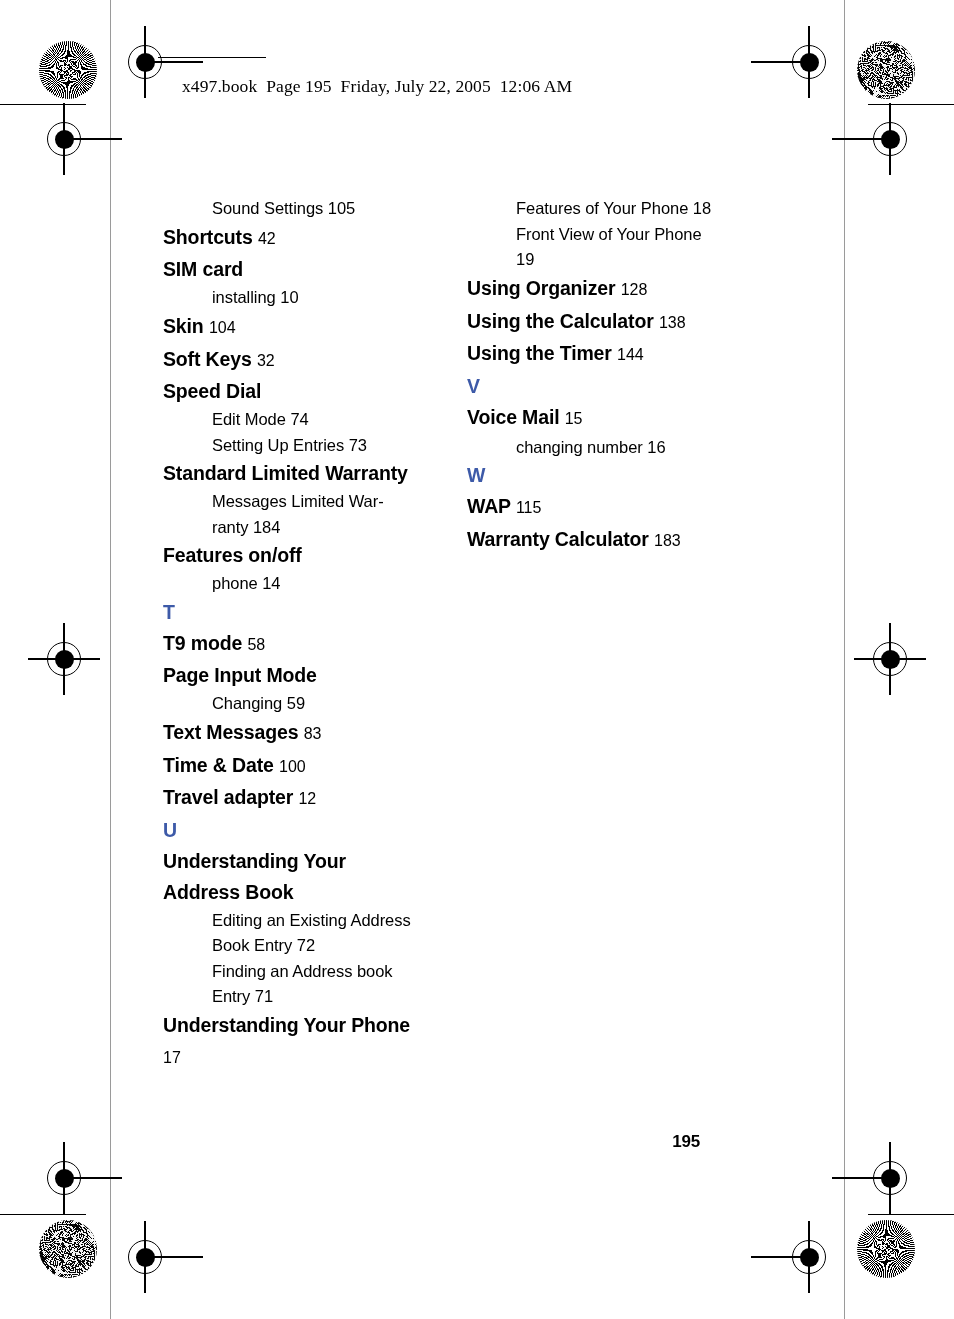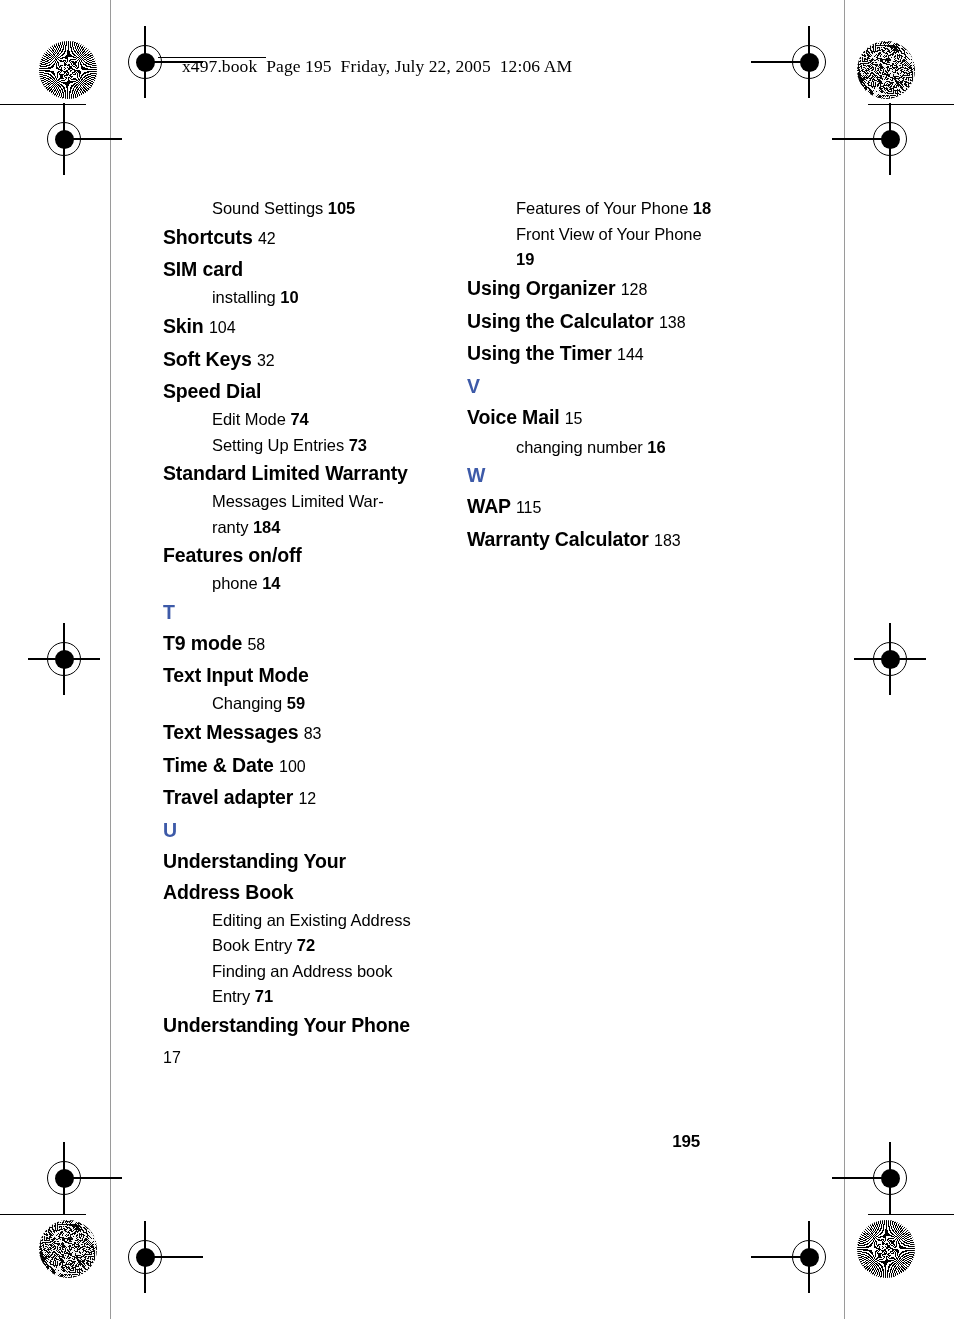--- a/index.html
+++ b/index.html
@@ -82,21 +82,21 @@
   .guide {
     position: absolute;
     width: 1px;
     background: #9a9a9a;
   }
 
   
   .runhead {
     position: absolute;
     left: 182px;
-    top: 56px;
+    top: 76px;
     font-family: "Liberation Serif", serif;
     font-size: 17.5px;
     letter-spacing: 0.1px;
     white-space: pre;
     color: #000;
   }
   .runhead-rule {
     position: absolute;
     left: 158px;
     top: 57px;
@@ -134,21 +134,21 @@
   }
 
   .sub {
     font-size: 16.5px;
     font-weight: normal;
     line-height: 25.6px;
     letter-spacing: -0.05px;
     margin: 0;
     padding-left: 49px;
   }
-  .sub .pg { font-weight: bold; }
+  .sub .pg { font-weight: normal; }
 
   .letter {
     font-size: 19.5px;
     font-weight: bold;
     line-height: 30.8px;
     margin: 0;
     color: #3d5aa8;
   }
 
   .folio {
@@ -257,21 +257,21 @@
       <div class="entry"><span>Soft Keys</span> <span class="pg">32</span></div>
       <div class="entry"><span>Speed Dial</span></div>
       <div class="sub"><span>Edit Mode</span> <span class="pg">74</span></div>
       <div class="sub"><span>Setting Up Entries</span> <span class="pg">73</span></div>
       <div class="entry"><span>Standard Limited Warranty</span></div>
       <div class="sub"><span>Messages Limited War-ranty</span> <span class="pg">184</span></div>
       <div class="entry"><span>Features on/off</span></div>
       <div class="sub"><span>phone</span> <span class="pg">14</span></div>
       <div class="letter"><span>T</span></div>
       <div class="entry"><span>T9 mode</span> <span class="pg">58</span></div>
-      <div class="entry"><span>Text Input Mode</span></div>
+      <div class="entry"><span>Page Input Mode</span></div>
       <div class="sub"><span>Changing</span> <span class="pg">59</span></div>
       <div class="entry"><span>Text Messages</span> <span class="pg">83</span></div>
       <div class="entry"><span>Time &amp; Date</span> <span class="pg">100</span></div>
       <div class="entry"><span>Travel adapter</span> <span class="pg">12</span></div>
       <div class="letter"><span>U</span></div>
       <div class="entry"><span>Understanding Your Address Book</span></div>
       <div class="sub"><span>Editing an Existing Address Book Entry</span> <span class="pg">72</span></div>
       <div class="sub"><span>Finding an Address book Entry</span> <span class="pg">71</span></div>
       <div class="entry"><span>Understanding Your Phone</span> <span class="pg">17</span></div>
     </div>

